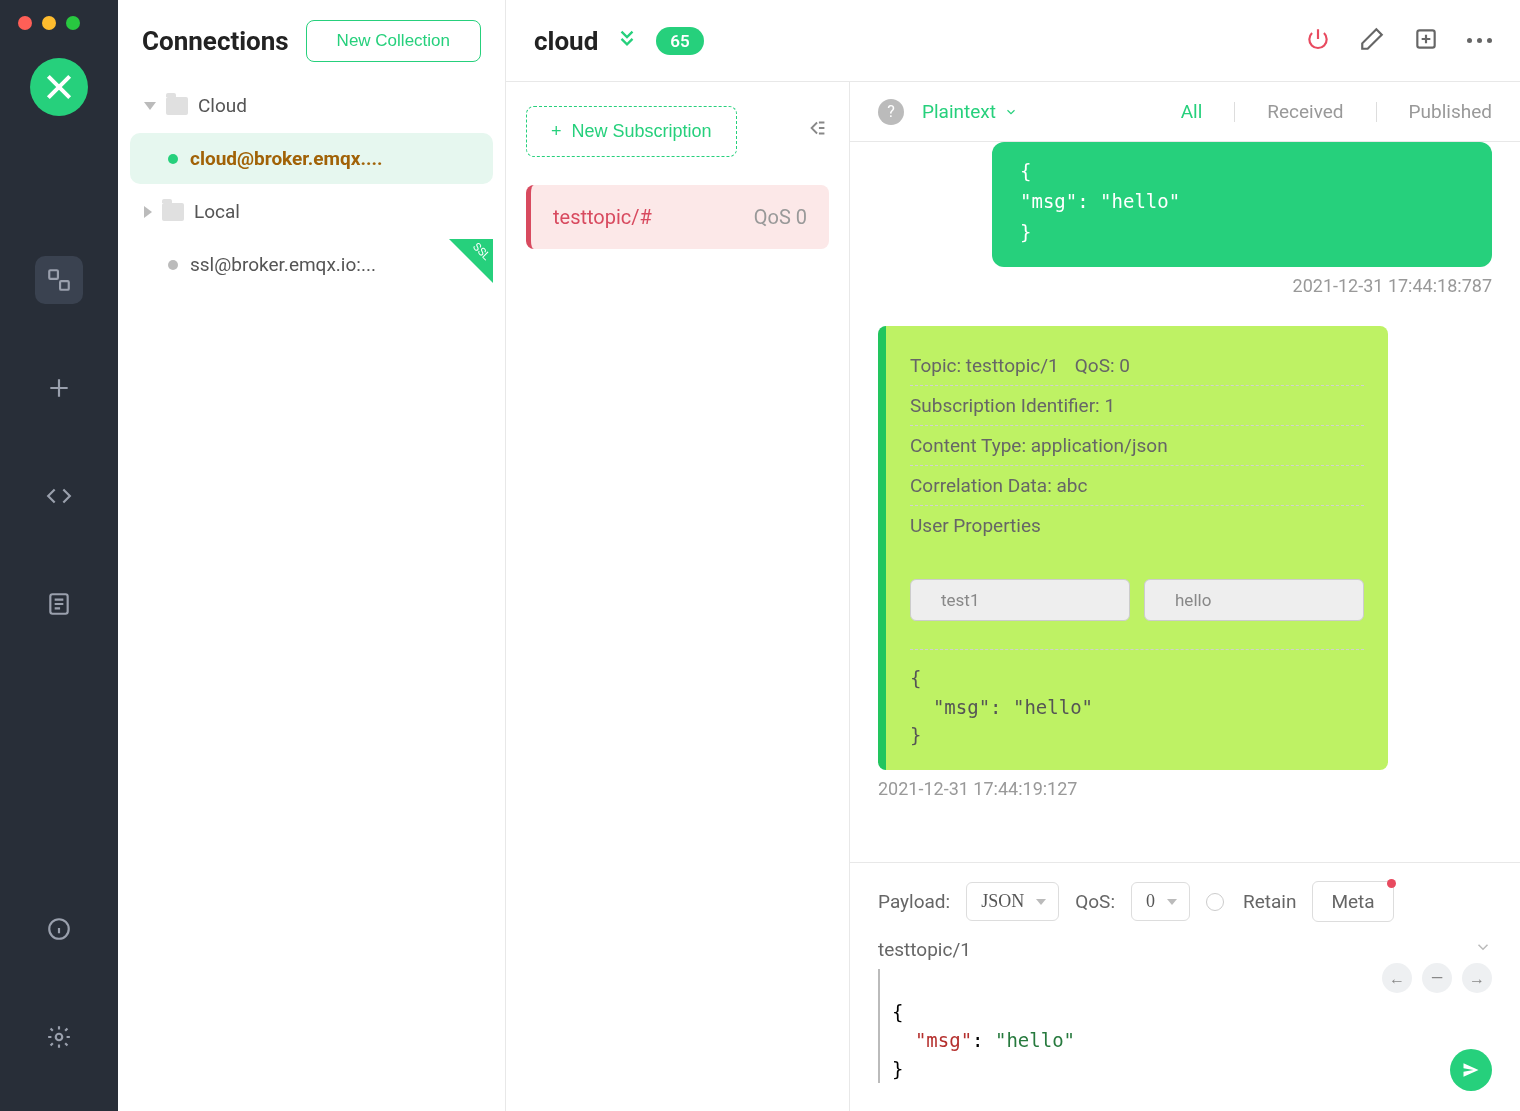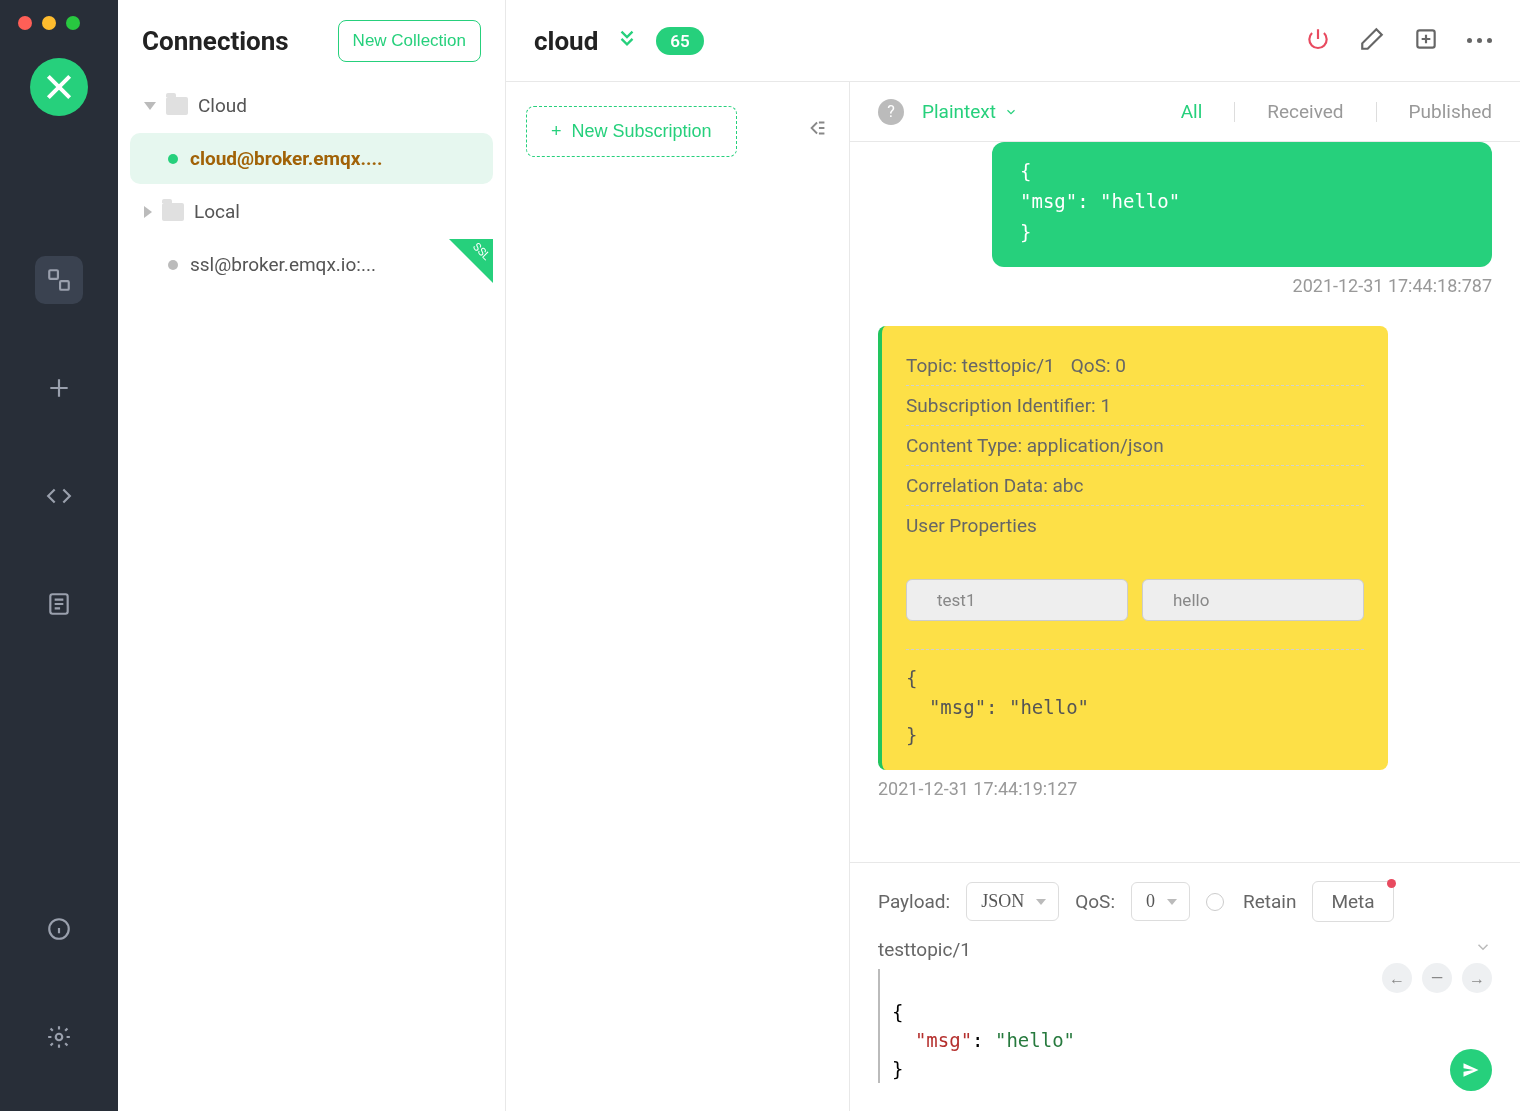--- a/index.html
+++ b/index.html
@@ -19,21 +19,21 @@
 .rail-item { width: 48px; height: 48px; display: flex; align-items: center; justify-content: center; margin-bottom: 60px; cursor: pointer; border-radius: 10px; }
 .rail-item.active { background: #3a4250; }
 .rail-item svg { width: 26px; height: 26px; stroke: #9aa0ad; fill: none; stroke-width: 2; }
 .rail-spacer { flex: 1; }
 .rail-bottom { display: flex; flex-direction: column; align-items: center; gap: 60px; margin-bottom: 50px; }
 
 
 .sidebar { width: 388px; background: #fff; border-right: 1px solid #e8e8e8; padding-top: 20px; }
 .sidebar-hdr { display: flex; align-items: center; justify-content: space-between; padding: 0 24px 20px 24px; }
 .sidebar-title { font-size: 26px; font-weight: 700; color: #222; }
-.new-coll { border: 1.5px solid #26d07c; color: #26d07c; background: #fff; border-radius: 8px; padding: 10px 14px; font-size: 17px; cursor: pointer; }
+.new-coll { border: 1.5px solid #26d07c; color: #26d07c; background: #fff; border-radius: 8px; padding: 10px 30px; font-size: 17px; cursor: pointer; }
 .tree { padding: 0 12px; }
 .tree-group { display: flex; align-items: center; padding: 12px 14px; gap: 10px; cursor: pointer; font-size: 19px; color: #555; }
 .caret { width: 0; height: 0; border-left: 6px solid transparent; border-right: 6px solid transparent; border-top: 8px solid #bbb; }
 .caret.right { border-top: 6px solid transparent; border-bottom: 6px solid transparent; border-left: 8px solid #bbb; border-right: none; width: 0; height: 0; }
 .folder { width: 22px; height: 18px; background: #e0e0e0; border-radius: 2px; position: relative; }
 .folder::before { content: ""; position: absolute; top: -4px; left: 0; width: 10px; height: 4px; background: #e0e0e0; border-radius: 2px 2px 0 0; }
 .conn-item { display: flex; align-items: center; padding: 14px 20px 14px 38px; gap: 12px; border-radius: 10px; cursor: pointer; font-size: 19px; color: #555; margin: 4px 0; position: relative; }
 .conn-item.active { background: #e6f7ef; color: #a16207; font-weight: bold; }
 .dot { width: 10px; height: 10px; border-radius: 50%; background: #bbb; }
 .dot.online { background: #26d07c; }
@@ -73,21 +73,21 @@
 .ftab.active { color: #26d07c; }
 .divider { width: 1px; height: 20px; background: #ddd; align-self: center; }
 
 .msgs-scroll { flex: 1; padding: 0 28px 16px 28px; overflow-y: auto; }
 
 .msg-sent { display: flex; flex-direction: column; align-items: flex-end; }
 .sent-bubble { background: #26d07c; color: #fff; border-radius: 12px; padding: 14px 28px 20px 28px; font-family: Menlo, Monaco, monospace; font-size: 19px; line-height: 1.6; min-width: 500px; }
 .ts { color: #999; font-size: 18px; margin-top: 8px; }
 
 .msg-recv { display: flex; flex-direction: column; align-items: flex-start; margin-top: 30px; }
-.recv-box { background: #fde047; border-left: 4px solid #22c55e; border-radius: 8px; padding: 20px 24px; width: 510px; color: #666; font-size: 19px; }
+.recv-box { background: #bef264; border-left: 8px solid #22c55e; border-radius: 8px; padding: 20px 24px; width: 510px; color: #666; font-size: 19px; }
 .meta-row { padding: 8px 0; border-bottom: 1px dashed #d0d0d0; display: flex; gap: 16px; }
 .meta-row:last-of-type { border-bottom: none; }
 .up-row { display: flex; gap: 14px; margin: 10px 0 6px 0; }
 .up-box { border: 1px solid #ccc; border-radius: 6px; padding: 10px 30px; background: #eee; width: 222px; font-size: 17px; color: #888; }
 .payload-pre { font-family: Menlo, Monaco, monospace; font-size: 19px; line-height: 1.5; margin-top: 14px; padding-top: 14px; border-top: 1px dashed #d0d0d0; color: #555; white-space: pre; }
 
 
 .compose { border-top: 1px solid #e8e8e8; padding: 18px 28px 28px 28px; position: relative; }
 .compose-row1 { display: flex; align-items: center; gap: 16px; font-size: 19px; color: #666; margin-bottom: 16px; }
 .sel { border: 1px solid #ddd; border-radius: 6px; padding: 8px 34px 8px 14px; font-size: 18px; color: #555; position: relative; cursor: pointer; font-family: Liberation Serif, serif; }
@@ -230,20 +230,24 @@
     <div class="subs">
       <button class="new-sub">
         <span>+</span>
         <span>New Subscription</span>
       </button>
       <span class="collapse-ico">
         <svg width="22" height="22" viewBox="0 0 24 24" fill="none" stroke="#888" stroke-width="2">
             <path d="M11 6l-6 6 6 6M13 6h6M13 12h6M13 18h6"></path>
           </svg>
       </span>
+      <div class="sub-item">
+        <span class="sub-topic">testtopic/#</span>
+        <span class="sub-qos">QoS 0</span>
+      </div>
     </div>
 
     <div class="msgs">
       <div class="msgs-filter">
         <span class="q-icon">?</span>
         <span class="fmt-sel">
           <span>Plaintext</span>
           <svg width="14" height="14" viewBox="0 0 24 24" fill="none" stroke="#26d07c" stroke-width="2">
               <path d="M6 9l6 6 6-6"></path>
             </svg>

